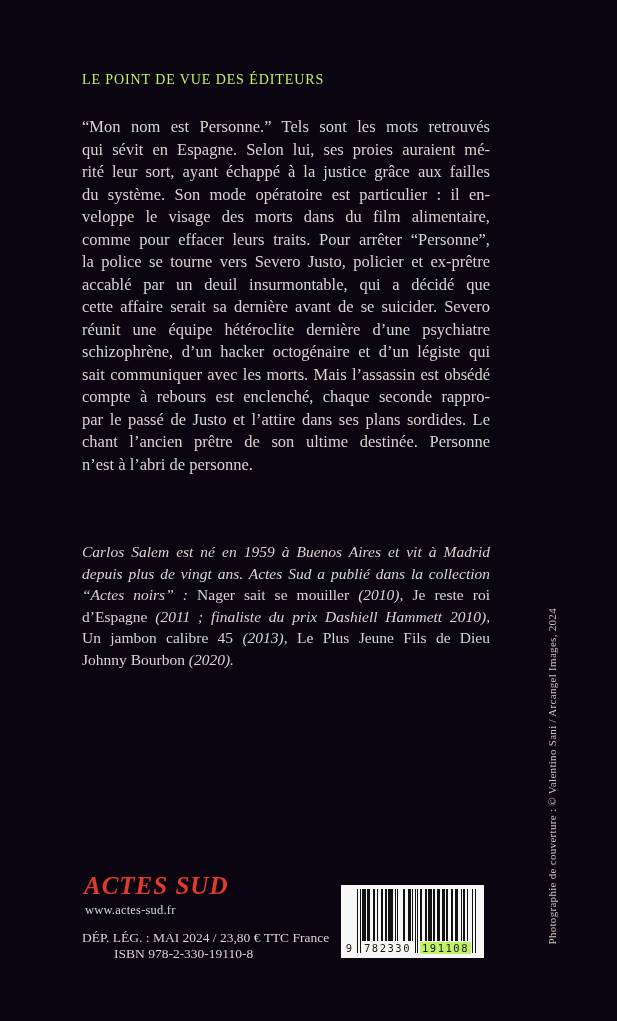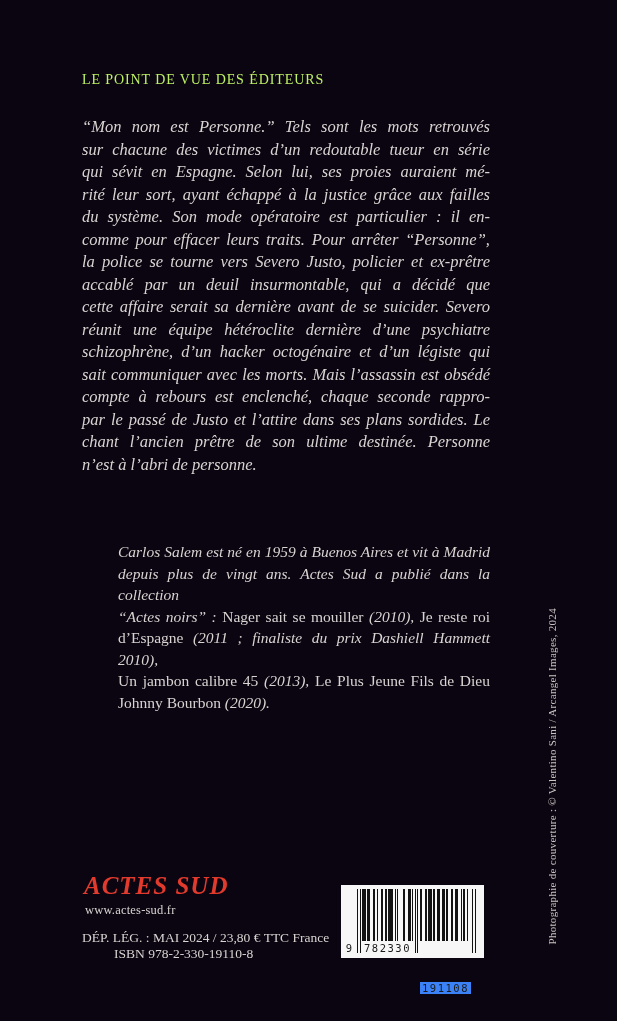--- a/index.html
+++ b/index.html
@@ -8,27 +8,27 @@
     background:#0b0511;
     font-family:"Liberation Serif","DejaVu Serif",serif;
     color:#d9d4d2;
   }
   .heading{
     position:absolute;left:82px;top:72px;width:420px;
     font-size:14px;letter-spacing:.9px;color:#bef264;font-weight:normal;
   }
   .synopsis{
     position:absolute;left:82px;top:116px;width:408px;
-    font-size:16.5px;line-height:22.5px;color:#d9d4d2;font-style:italic;
+    font-size:16.5px;line-height:22.5px;color:#d9d4d2;
   }
   .bio{
     position:absolute;left:82px;top:541px;width:408px;
     font-size:15.5px;line-height:21.5px;color:#d9d4d2;
   }
-  .bio .jline{font-style:italic;margin-left:36px;}
+  .bio .jline{font-style:italic;}
   .bio .jline .rm{font-style:normal;}
   .jline{text-align:justify;text-align-last:justify;white-space:normal;}
   .jline.last{text-align-last:left;}
   .logo{
     position:absolute;left:84px;top:872px;
     font-style:italic;font-weight:600;font-size:25px;letter-spacing:1px;
     color:#e23a2d;
   }
   .website{
     position:absolute;left:85px;top:903px;
@@ -49,41 +49,41 @@
   .barcode-box svg{position:absolute;left:16px;top:4px;width:119px;height:64px;}
   .barcode-box svg rect{fill:#121212;}
   .bc-digit{
     position:absolute;top:57px;height:12px;
     font-family:"DejaVu Sans Mono","Liberation Mono",monospace;
     font-size:10.5px;line-height:12px;color:#1a1a1a;
     text-align:center;letter-spacing:1.5px;
   }
   .bc-lead{left:3px;width:10px;letter-spacing:0;}
   .bc-left{left:21px;width:51px;background:#f7f7f7;}
-  .bc-right{left:79px;width:51px;background:#3b82f6;margin-top:40px;}
+  .bc-right{left:79px;width:51px;background:#bef264;}
   .credit{
     position:absolute;left:388px;top:772px;width:330px;height:15px;
     transform:rotate(-90deg);
     font-size:11px;letter-spacing:.3px;color:#c9c3c2;
     text-align:center;white-space:nowrap;
   }
 </style>
 </head>
 <body>
 
 <div class="cover">
 
   <div class="heading">LE POINT DE VUE DES ÉDITEURS</div>
 
   <div class="synopsis">
       <div class="jline">“Mon nom est Personne.” Tels sont les mots retrouvés</div>
-      <div class="jline">sur chacune des victimes d’un redoutable tueur en série</div>
       <div class="jline">qui sévit en Espagne. Selon lui, ses proies auraient mé-</div>
       <div class="jline">rité leur sort, ayant échappé à la justice grâce aux failles</div>
       <div class="jline">du système. Son mode opératoire est particulier : il en-</div>
+      <div class="jline">veloppe le visage des morts dans du film alimentaire,</div>
       <div class="jline">comme pour effacer leurs traits. Pour arrêter “Personne”,</div>
       <div class="jline">la police se tourne vers Severo Justo, policier et ex-prêtre</div>
       <div class="jline">accablé par un deuil insurmontable, qui a décidé que</div>
       <div class="jline">cette affaire serait sa dernière avant de se suicider. Severo</div>
       <div class="jline">réunit une équipe hétéroclite dernière d’une psychiatre</div>
       <div class="jline">schizophrène, d’un hacker octogénaire et d’un légiste qui</div>
       <div class="jline">sait communiquer avec les morts. Mais l’assassin est obsédé</div>
       <div class="jline">compte à rebours est enclenché, chaque seconde rappro-</div>
       <div class="jline">par le passé de Justo et l’attire dans ses plans sordides. Le</div>
       <div class="jline">chant l’ancien prêtre de son ultime destinée. Personne</div>

